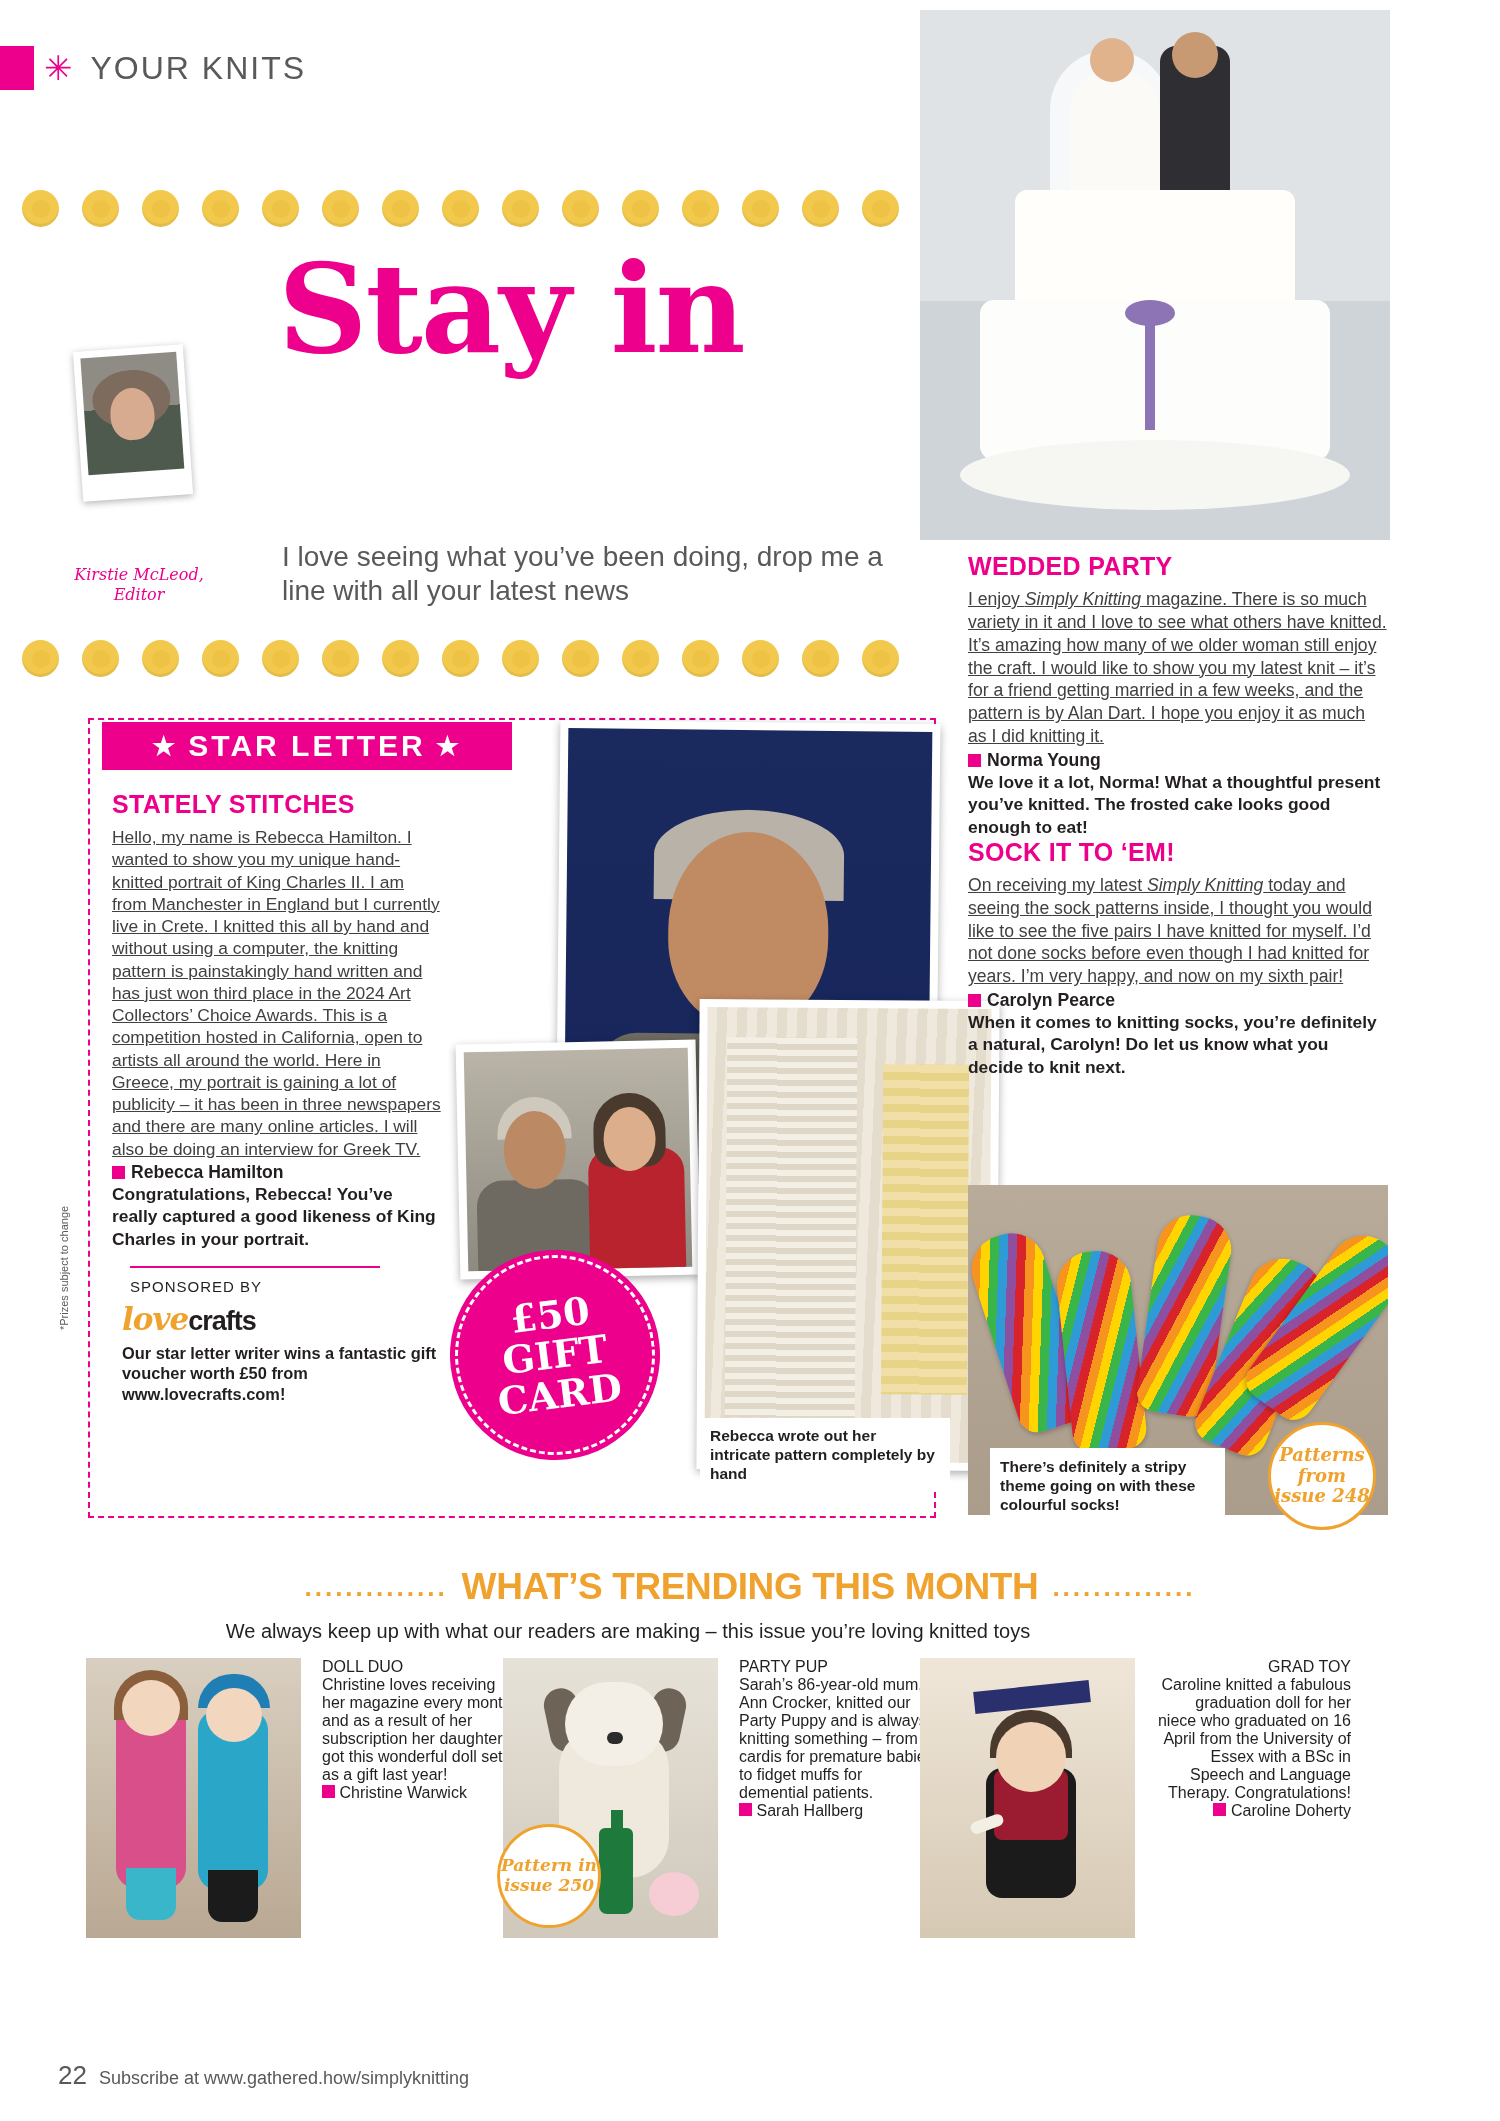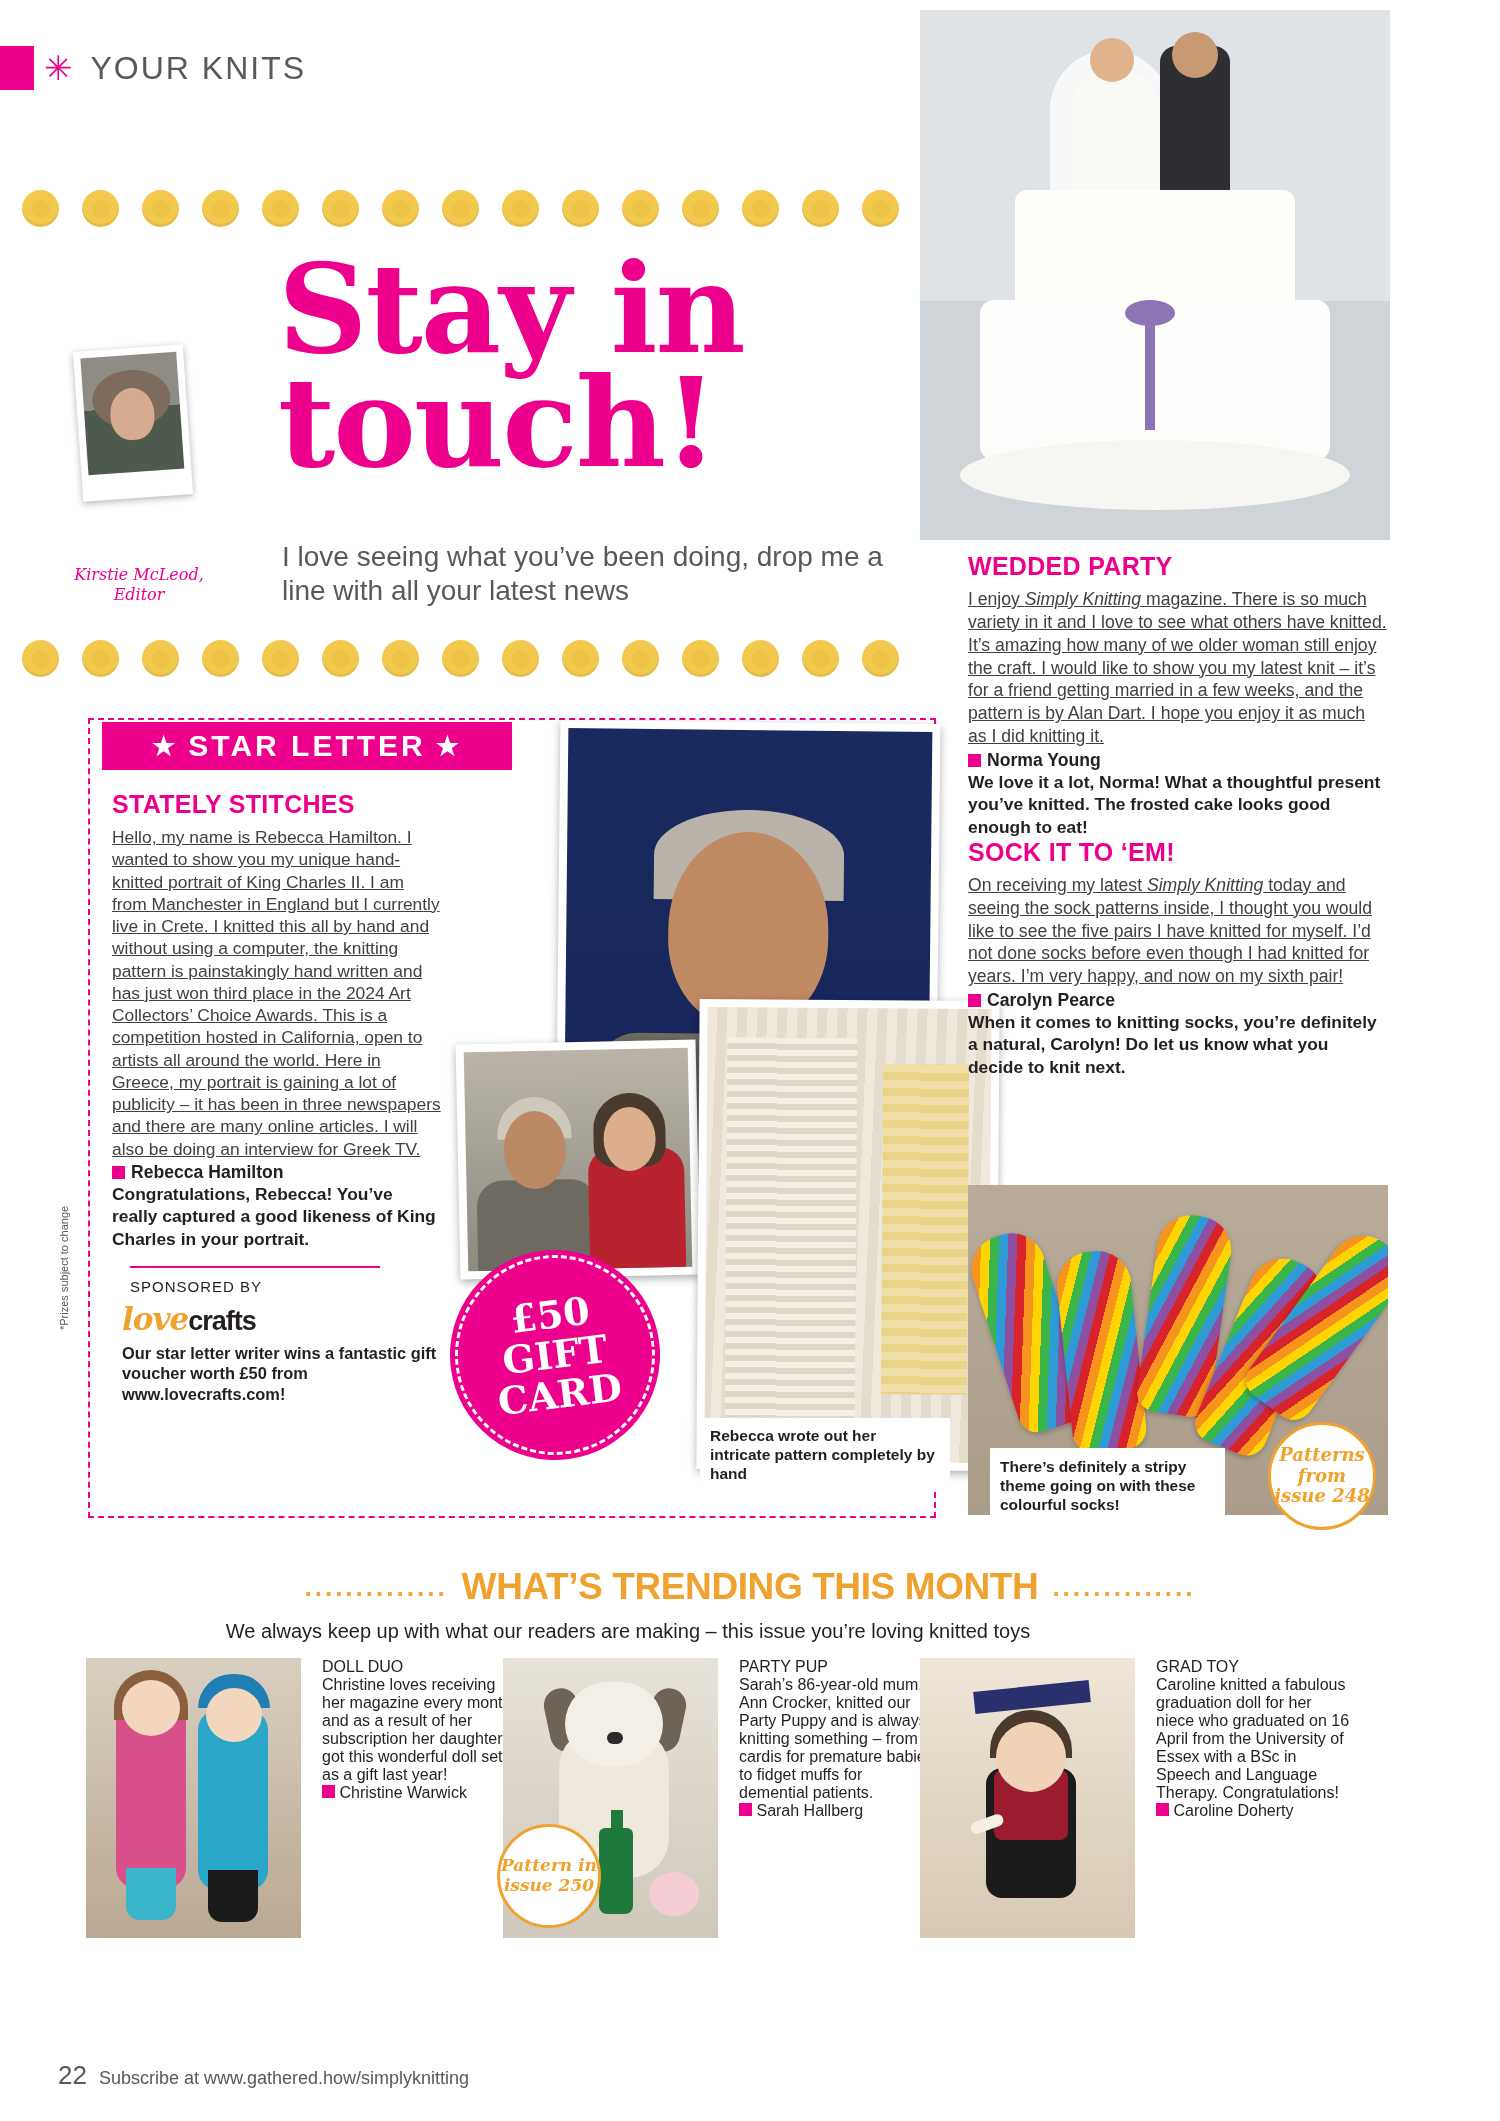--- a/index.html
+++ b/index.html
@@ -238,21 +238,21 @@
 
   #card1 { left:86px; }
   #card1 .thumb { background:linear-gradient(#d9cfc0,#b9a893); position:relative;}
   #card2 { left:503px; }
   #card2 .thumb { background:linear-gradient(#e7e2d8,#cfc8bb); position:relative;}
   #card3 { left:920px; }
   #card3 .thumb { background:linear-gradient(#efe6d8,#d6c9b4); position:relative;}
   .card-text { position:absolute; top:1658px; width:195px; }
   #txt1 { left:322px; }
   #txt2 { left:739px; }
-  #txt3 { left:1156px; }
+  #txt3 { left:1156px;text-align:right; }
 
   
   .doll{position:absolute;}
   .d1{left:30px;top:40px;width:70px;height:190px;background:#d94f8a;border-radius:20px;}
   .d1h{left:36px;top:22px;width:58px;height:56px;border-radius:50%;background:#f2d6bd;}
   .d1hair{left:28px;top:12px;width:74px;height:50px;border-radius:40px 40px 0 0;background:#8b5e3c;}
   .d1l{left:40px;top:210px;width:50px;height:52px;background:#39b6c9;border-radius:0 0 14px 14px;}
   .d2{left:112px;top:52px;width:70px;height:180px;background:#2aa6c9;border-radius:20px;}
   .d2h{left:120px;top:30px;width:56px;height:54px;border-radius:50%;background:#f2d6bd;}
   .d2cap{left:112px;top:16px;width:72px;height:34px;border-radius:34px 34px 0 0;background:#1f7fb5;}
@@ -341,21 +341,20 @@
     <div class="hair"></div>
     <div class="face"></div>
   </div>
   <div class="kirstie-cap">
     <div>Kirstie McLeod,</div>
     <div>Editor</div>
   </div>
 
   <div class="masthead">
     <div class="l1">Stay in</div>
-    <div class="l2">touch!</div>
   </div>
   <div class="mast-sub">I love seeing what you’ve been doing, drop me a line with all your latest news</div>
 
   <div class="cake">
     <div class="veil"></div>
     <div class="bride"></div>
     <div class="bride-h"></div>
     <div class="groom"></div>
     <div class="groom-h"></div>
     <div class="tier2"></div>

